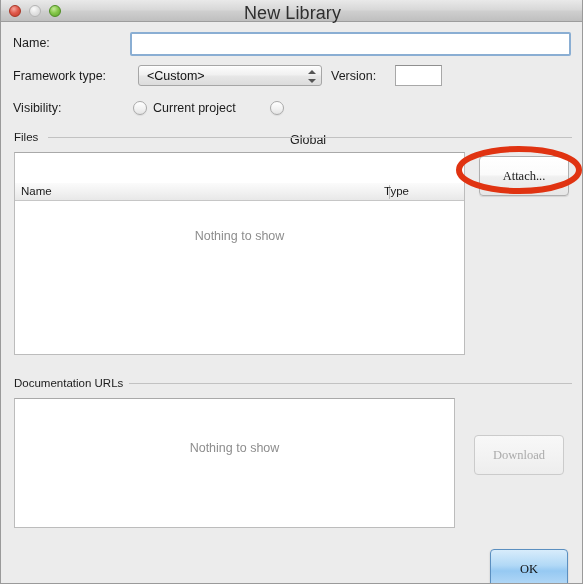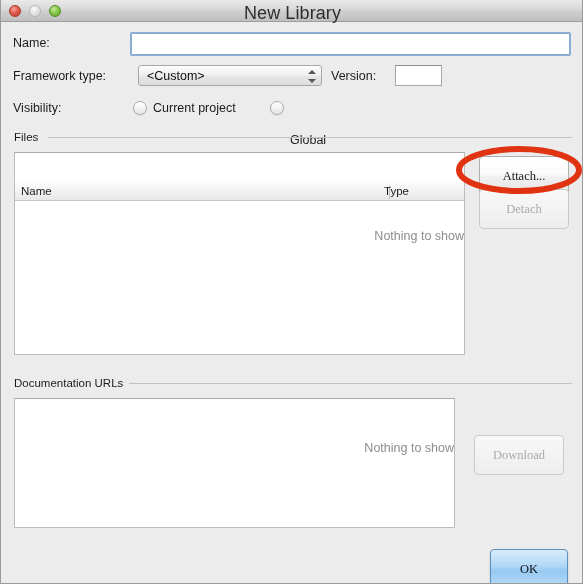--- a/index.html
+++ b/index.html
@@ -180,21 +180,21 @@
   }
   .col-sep {
     position: absolute;
     top: 2px;
     width: 1px; height: 14px;
     background: #c0c0c0;
   }
   .empty-text {
     position: absolute;
     width: 100%;
-    text-align: right;
+    text-align: center;
     font-size: 12.5px;
     color: #8d8d8d;
   }
 
   
   .btn {
     position: absolute;
     height: 40px;
     border-radius: 4px;
     border: 1px solid #b0b0b0;
@@ -270,21 +270,20 @@
   <div class="listbox" style="left:13px; top:152px; width:451px; height:203px;">
     <div class="table-header">
       <span class="th" style="left:6px;">Name</span>
       <span class="col-sep" style="left:374px;"></span>
       <span class="th" style="left:369px;">Type</span>
     </div>
     <div class="empty-text" style="top:76px;">Nothing to show</div>
   </div>
 
   <button class="btn" style="left:478px; top:156px; width:90px;">Attach...</button>
-  <button class="btn disabled" style="left:478px; top:189px; width:90px;">Detach</button>
 
   <div class="group-title" style="left:13px; top:377px;">Documentation URLs</div>
   <div class="group-line" style="left:128px; top:383px; width:443px;"></div>
 
   <div class="listbox" style="left:13px; top:398px; width:441px; height:130px;">
     <div class="empty-text" style="top:42px;">Nothing to show</div>
   </div>
 
   <button class="btn disabled" style="left:473px; top:435px; width:90px;">Download</button>
 

